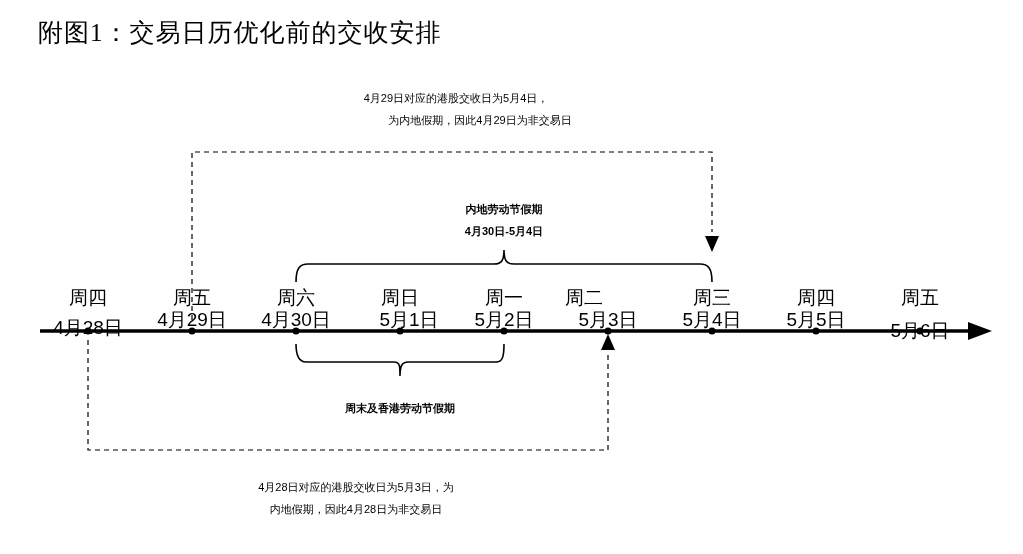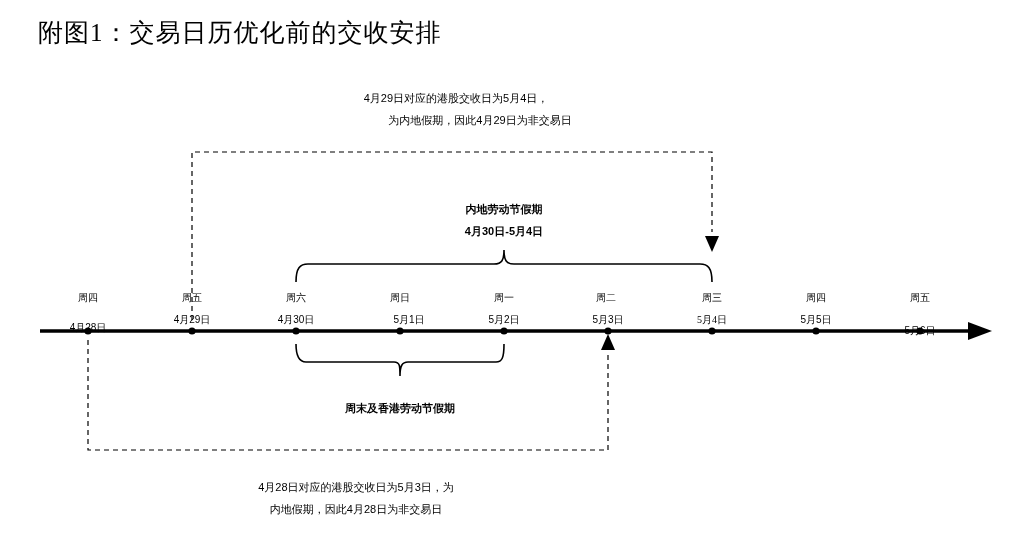--- a/index.html
+++ b/index.html
@@ -39,21 +39,21 @@
     white-space: nowrap;
     text-align: left;
   }
   .txt.bold {
     font-weight: bold;
   }
   .tick-label {
     position: absolute;
     width: 90px;
     text-align: center;
-    font-size: 10px;
+    font-size: 19px;
     line-height: 19px;
     white-space: nowrap;
   }
   .center {
     transform: translateX(-50%);
   }
 </style>
 </head>
 <body>
 
@@ -128,23 +128,23 @@
 
 <div class="tick-label" style="left:251px; top:288px;">周六</div>
 <div class="tick-label" style="left:251px; top:310px;">4月30日</div>
 
 <div class="tick-label" style="left:355px; top:288px;">周日</div>
 <div class="tick-label" style="left:364px; top:310px;">5月1日</div>
 
 <div class="tick-label" style="left:459px; top:288px;">周一</div>
 <div class="tick-label" style="left:459px; top:310px;">5月2日</div>
 
-<div class="tick-label" style="left:561px; top:288px;">周二</div>
+<div class="tick-label" style="left:539px; top:288px;">周二</div>
 <div class="tick-label" style="left:563px; top:310px;">5月3日</div>
 
 <div class="tick-label" style="left:667px; top:288px;">周三</div>
-<div class="tick-label" style="left:667px; top:310px;font-family:Liberation Serif, serif;">5月4日</div>
+<div class="tick-label" style="left:667px; top:310px;">5月4日</div>
 
 <div class="tick-label" style="left:771px; top:288px;">周四</div>
 <div class="tick-label" style="left:771px; top:310px;">5月5日</div>
 
 <div class="tick-label" style="left:875px; top:288px;">周五</div>
 <div class="tick-label" style="left:875px; top:310px;margin-top:11px;">5月6日</div>
 
 </body></html>

